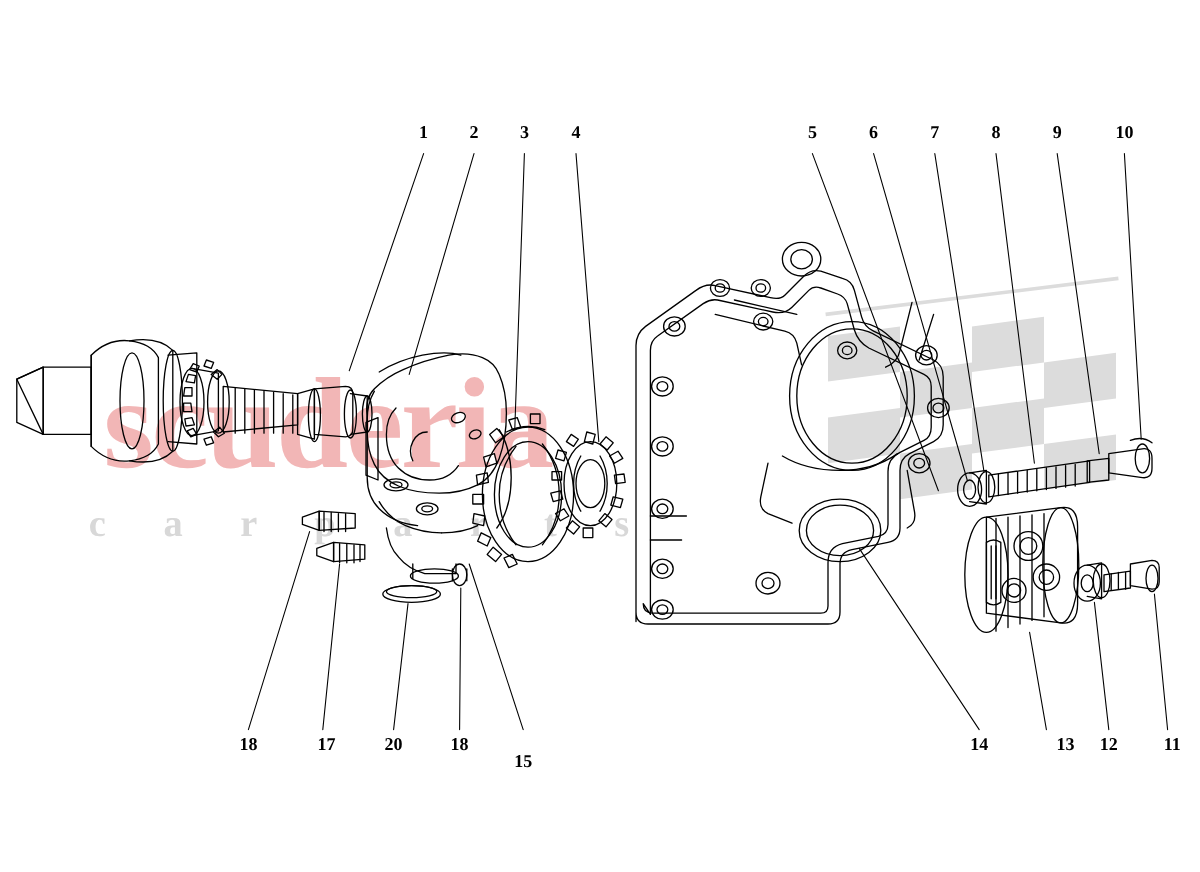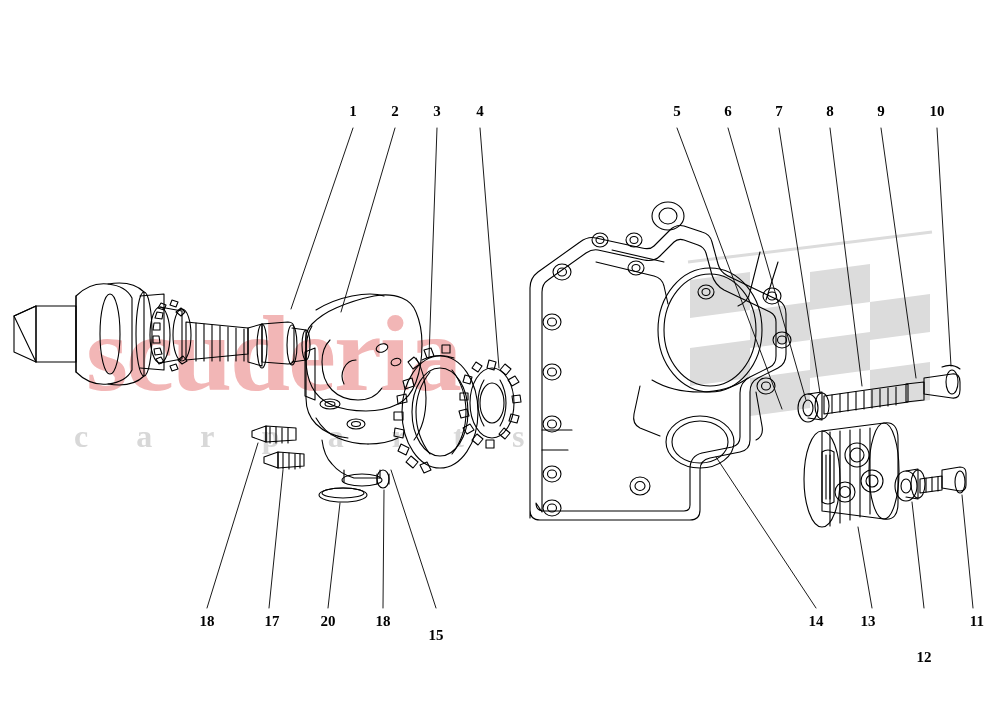--- a/index.html
+++ b/index.html
@@ -424,18 +424,18 @@
     <div class="callout-num" style="left:830px; top:103px;">8</div>
     <div class="callout-num" style="left:881px; top:103px;">9</div>
     <div class="callout-num" style="left:937px; top:103px;">10</div>
 
     <div class="callout-num" style="left:207px; top:613px;">18</div>
     <div class="callout-num" style="left:272px; top:613px;">17</div>
     <div class="callout-num" style="left:328px; top:613px;">20</div>
     <div class="callout-num" style="left:383px; top:613px;">18</div>
     <div class="callout-num" style="left:436px; top:627px;">15</div>
     <div class="callout-num" style="left:816px; top:613px;">14</div>
-    <div class="callout-num" style="left:868px; top:613px;">13</div>
-    <div class="callout-num" style="left:924px; top:613px;margin-top:36px;">12</div>
+    <div class="callout-num" style="left:888px; top:613px;">13</div>
+    <div class="callout-num" style="left:924px; top:613px;">12</div>
     <div class="callout-num" style="left:973px; top:613px;text-align:right;">11</div>
   </div>
 
 </div>
 
 </body></html>

